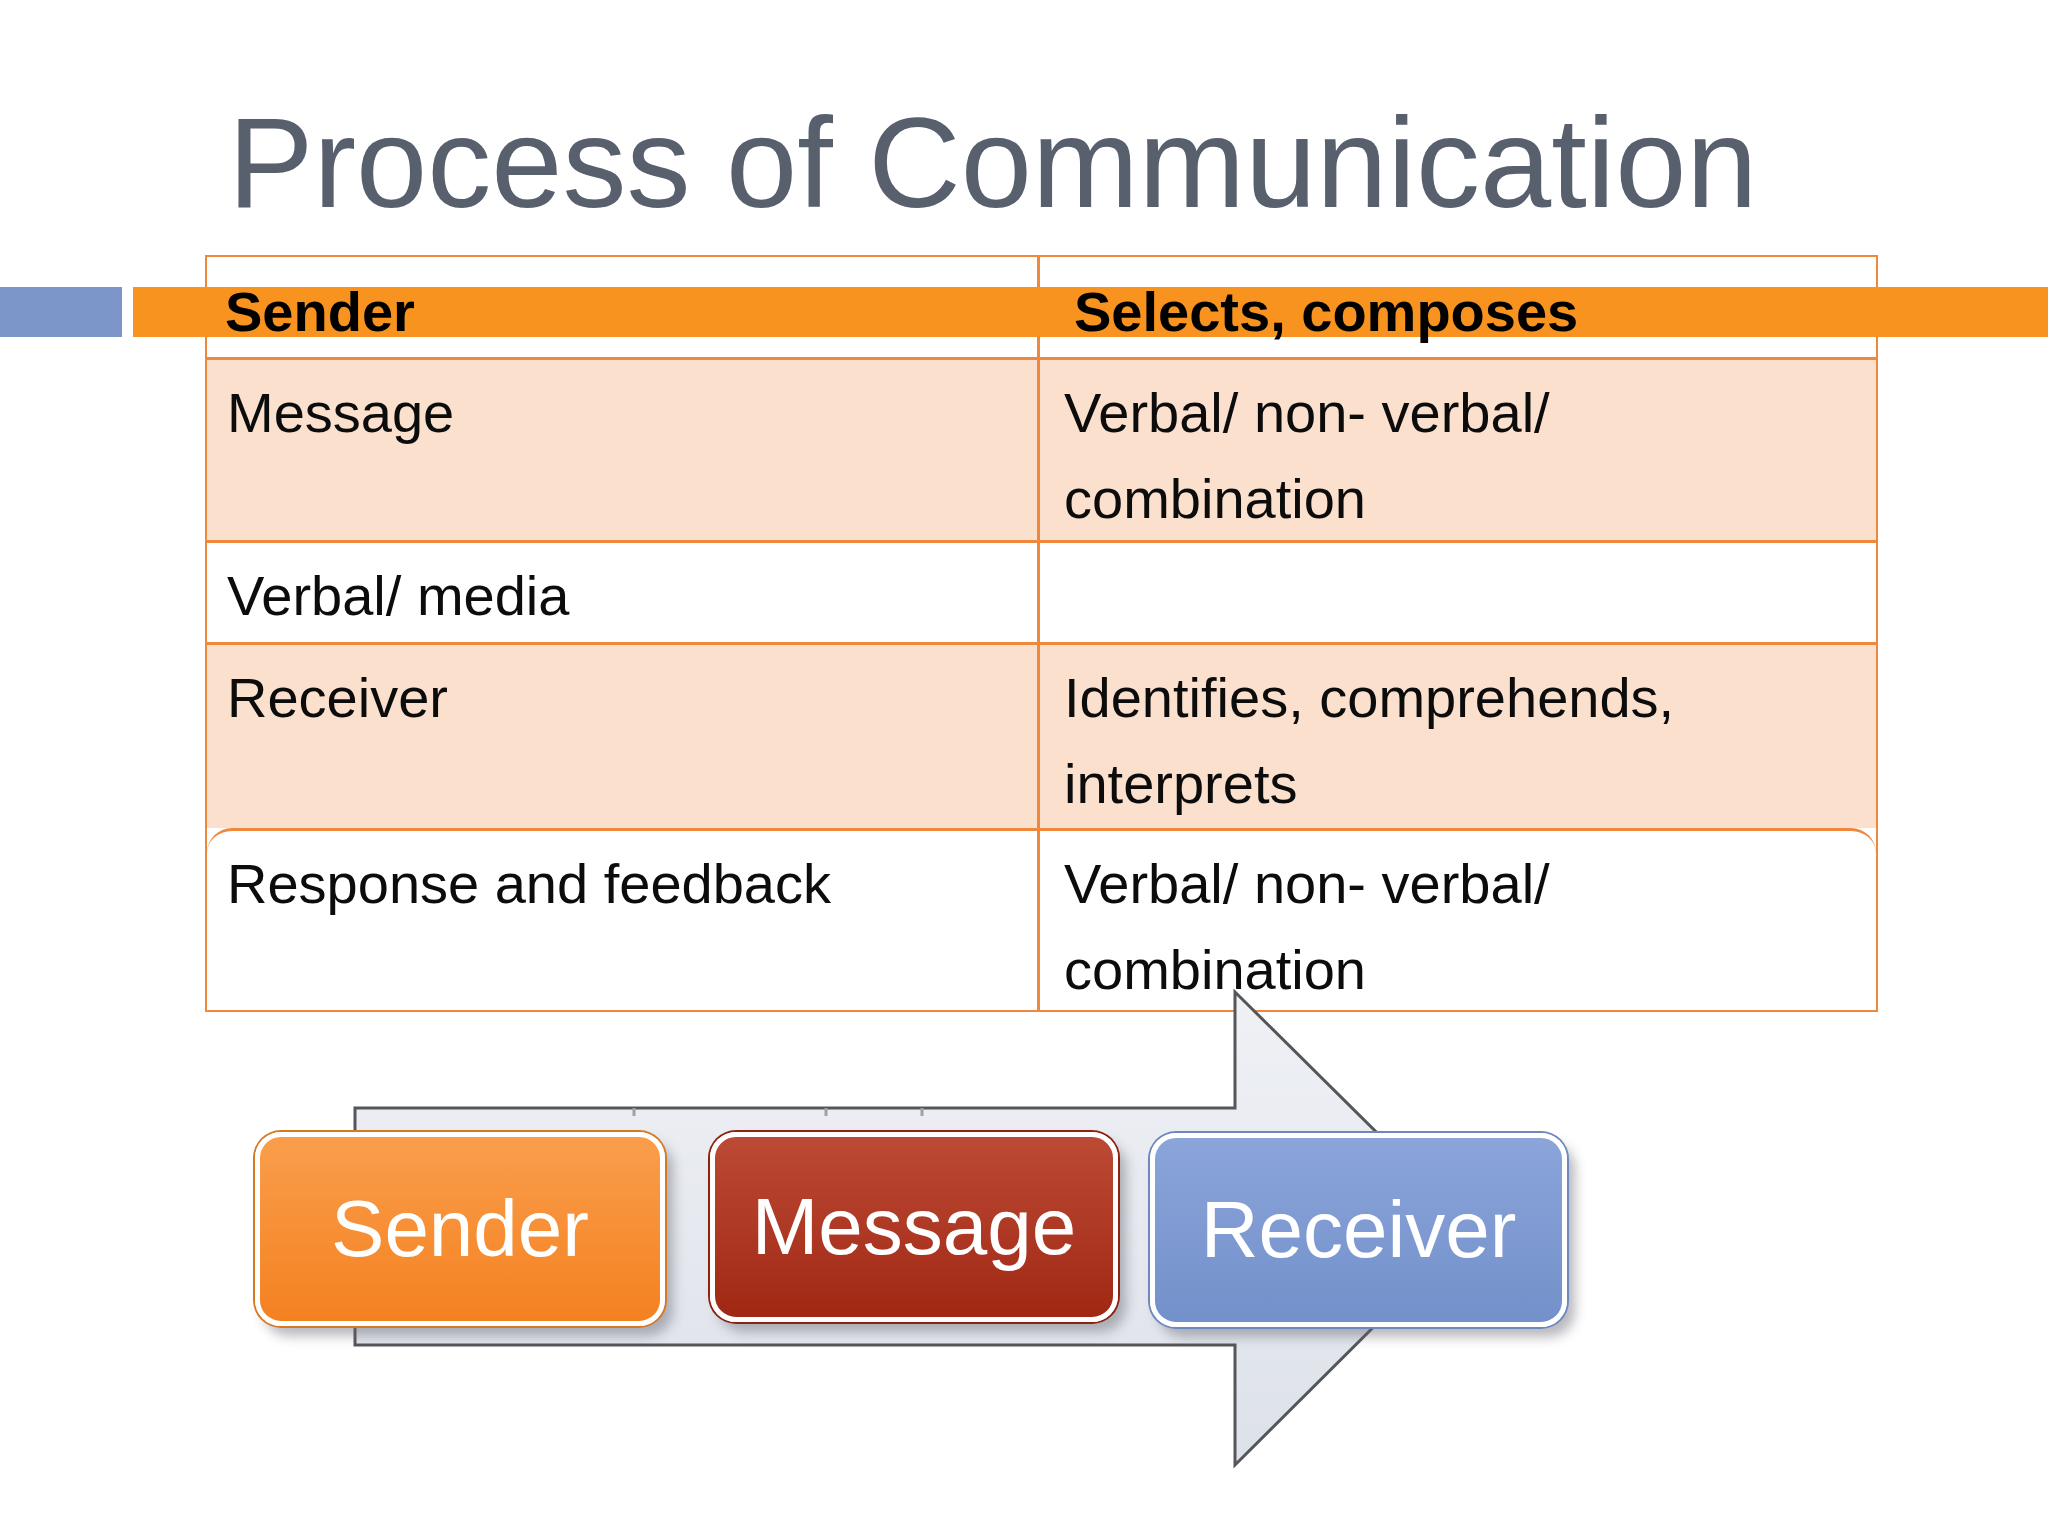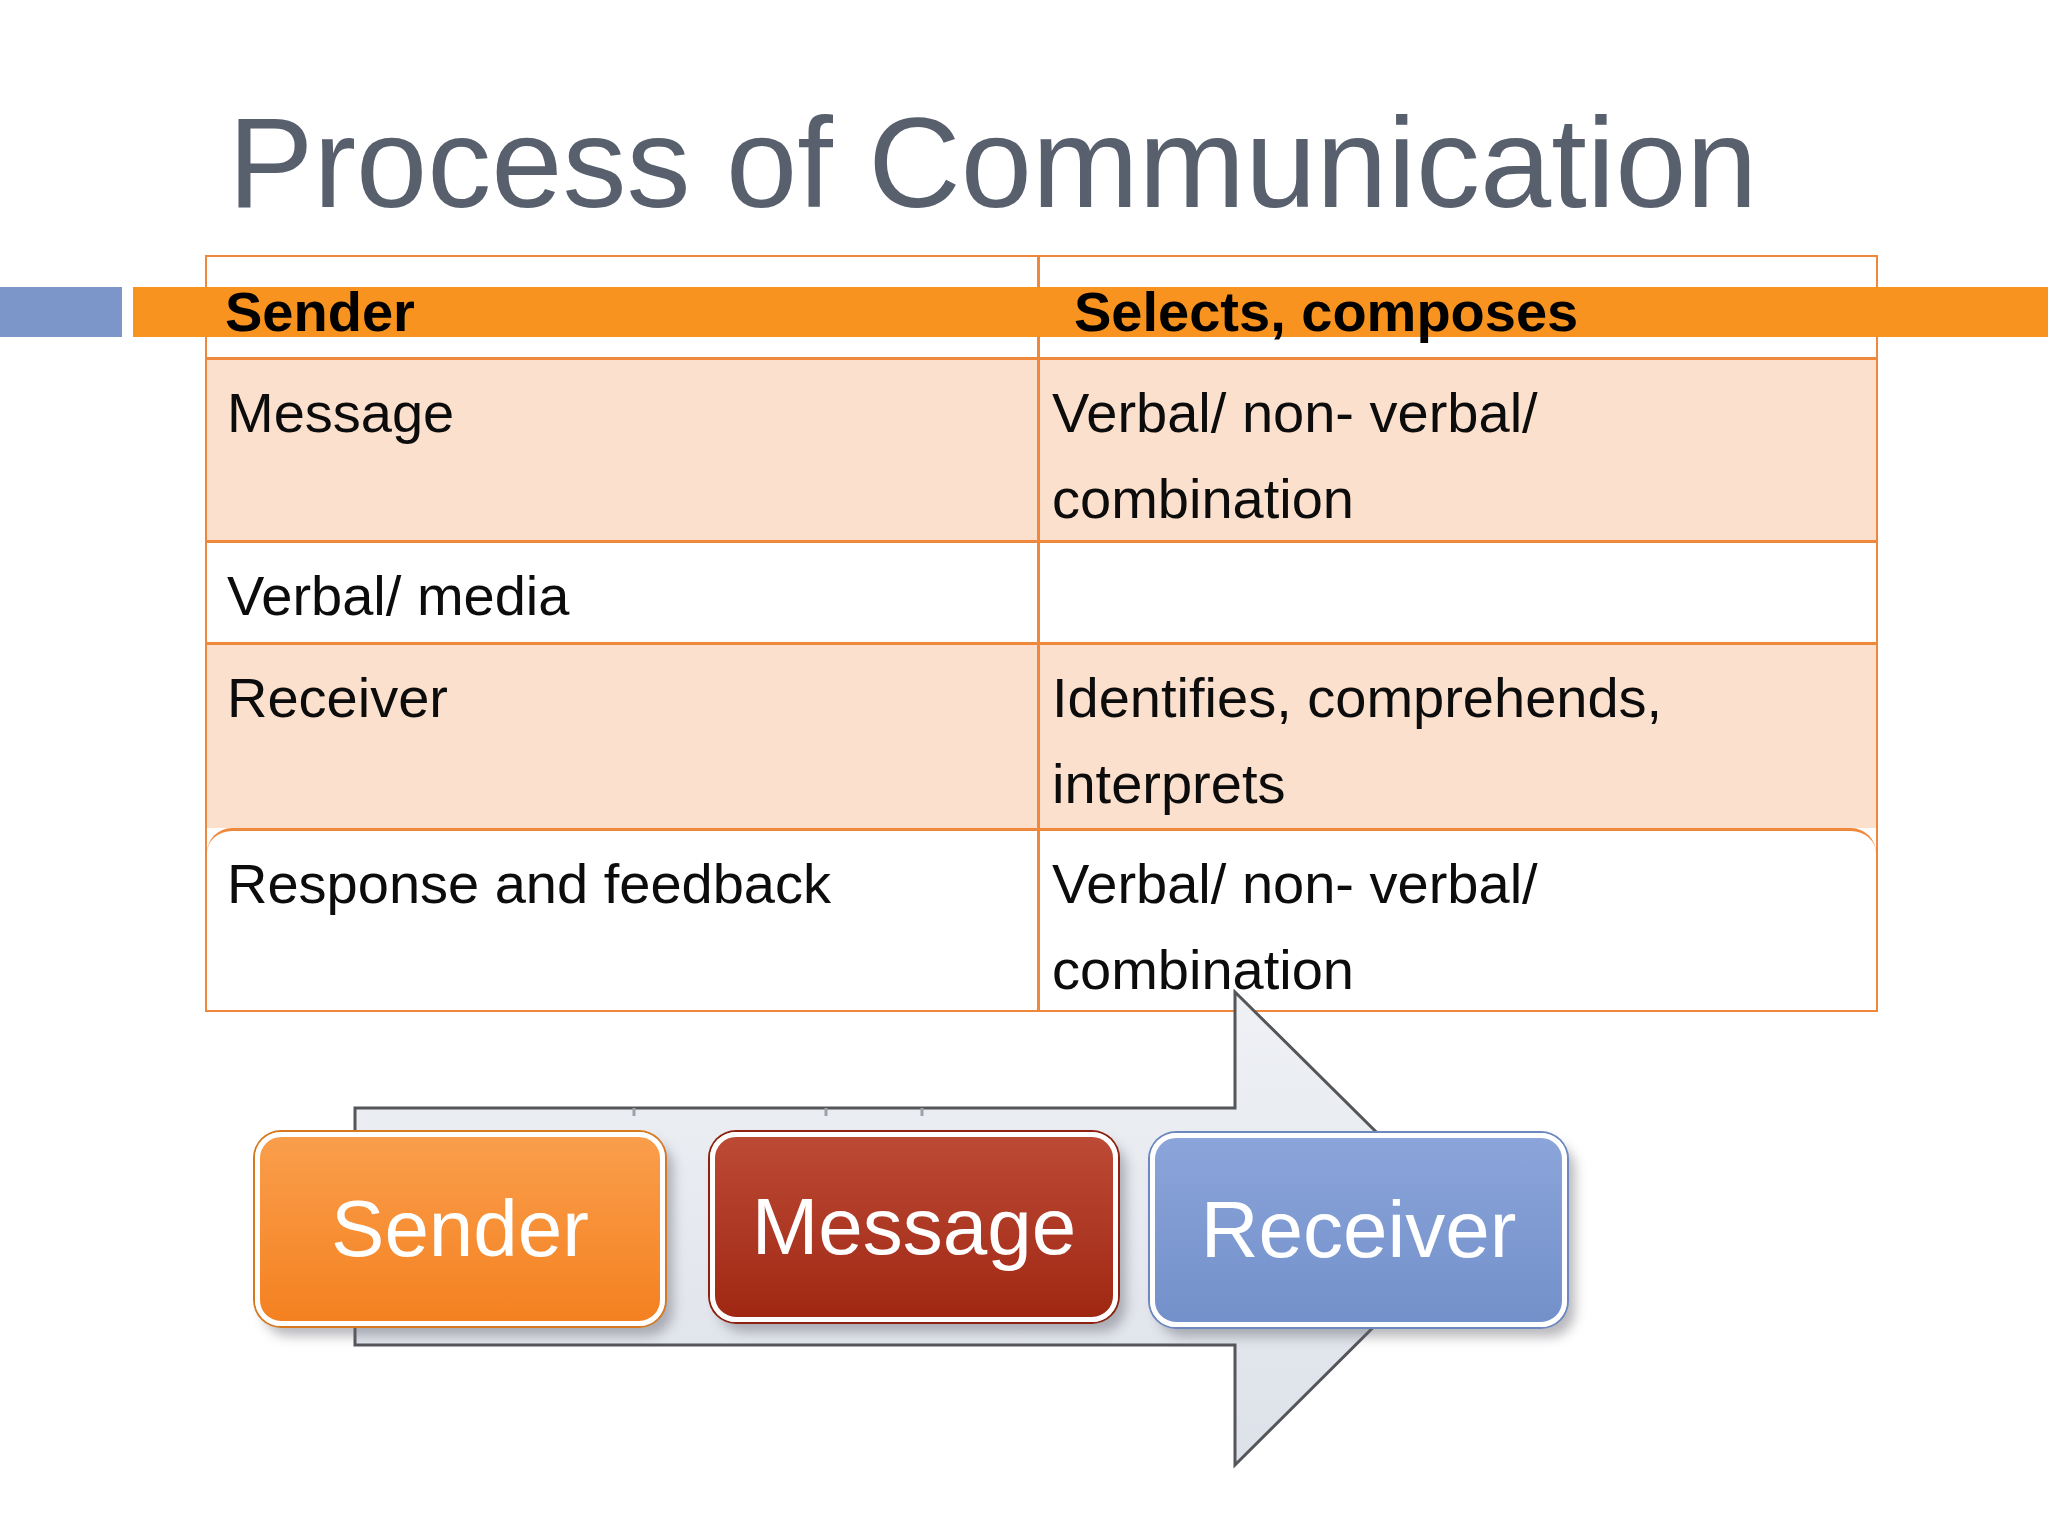--- a/index.html
+++ b/index.html
@@ -19,21 +19,21 @@
   .ptable{
     position:absolute;left:205px;top:255px;width:1673px;height:757px;
     border:2px solid #F0883C;box-sizing:border-box;background:#ffffff;
   }
   .trow{display:flex;box-sizing:border-box;}
   .trow + .trow{border-top:3px solid #F0883C;}
   .trow.shaded{background:#FBE0CE;}
   .cell{box-sizing:border-box;padding:10px 20px 0 20px;
     font-size:56px;line-height:86px;color:#0c0c0c;white-space:pre-line;}
   .cell.c1{width:833px;border-right:3px solid #F0883C;flex:0 0 auto;}
-  .cell.c2{flex:1 1 auto;padding-left:12px;}
+  .cell.c2{flex:1 1 auto;padding-left:24px;}
   .row-header{height:100px;}
   .row-1{height:183px;}
   .row-2{height:102px;}
   .row-3{height:186px;}
   .row-4{height:183px;border-radius:25px;}
 
   
   .header-band{
     position:absolute;left:133px;top:287px;width:1915px;height:50px;
     background:#F7931E;

